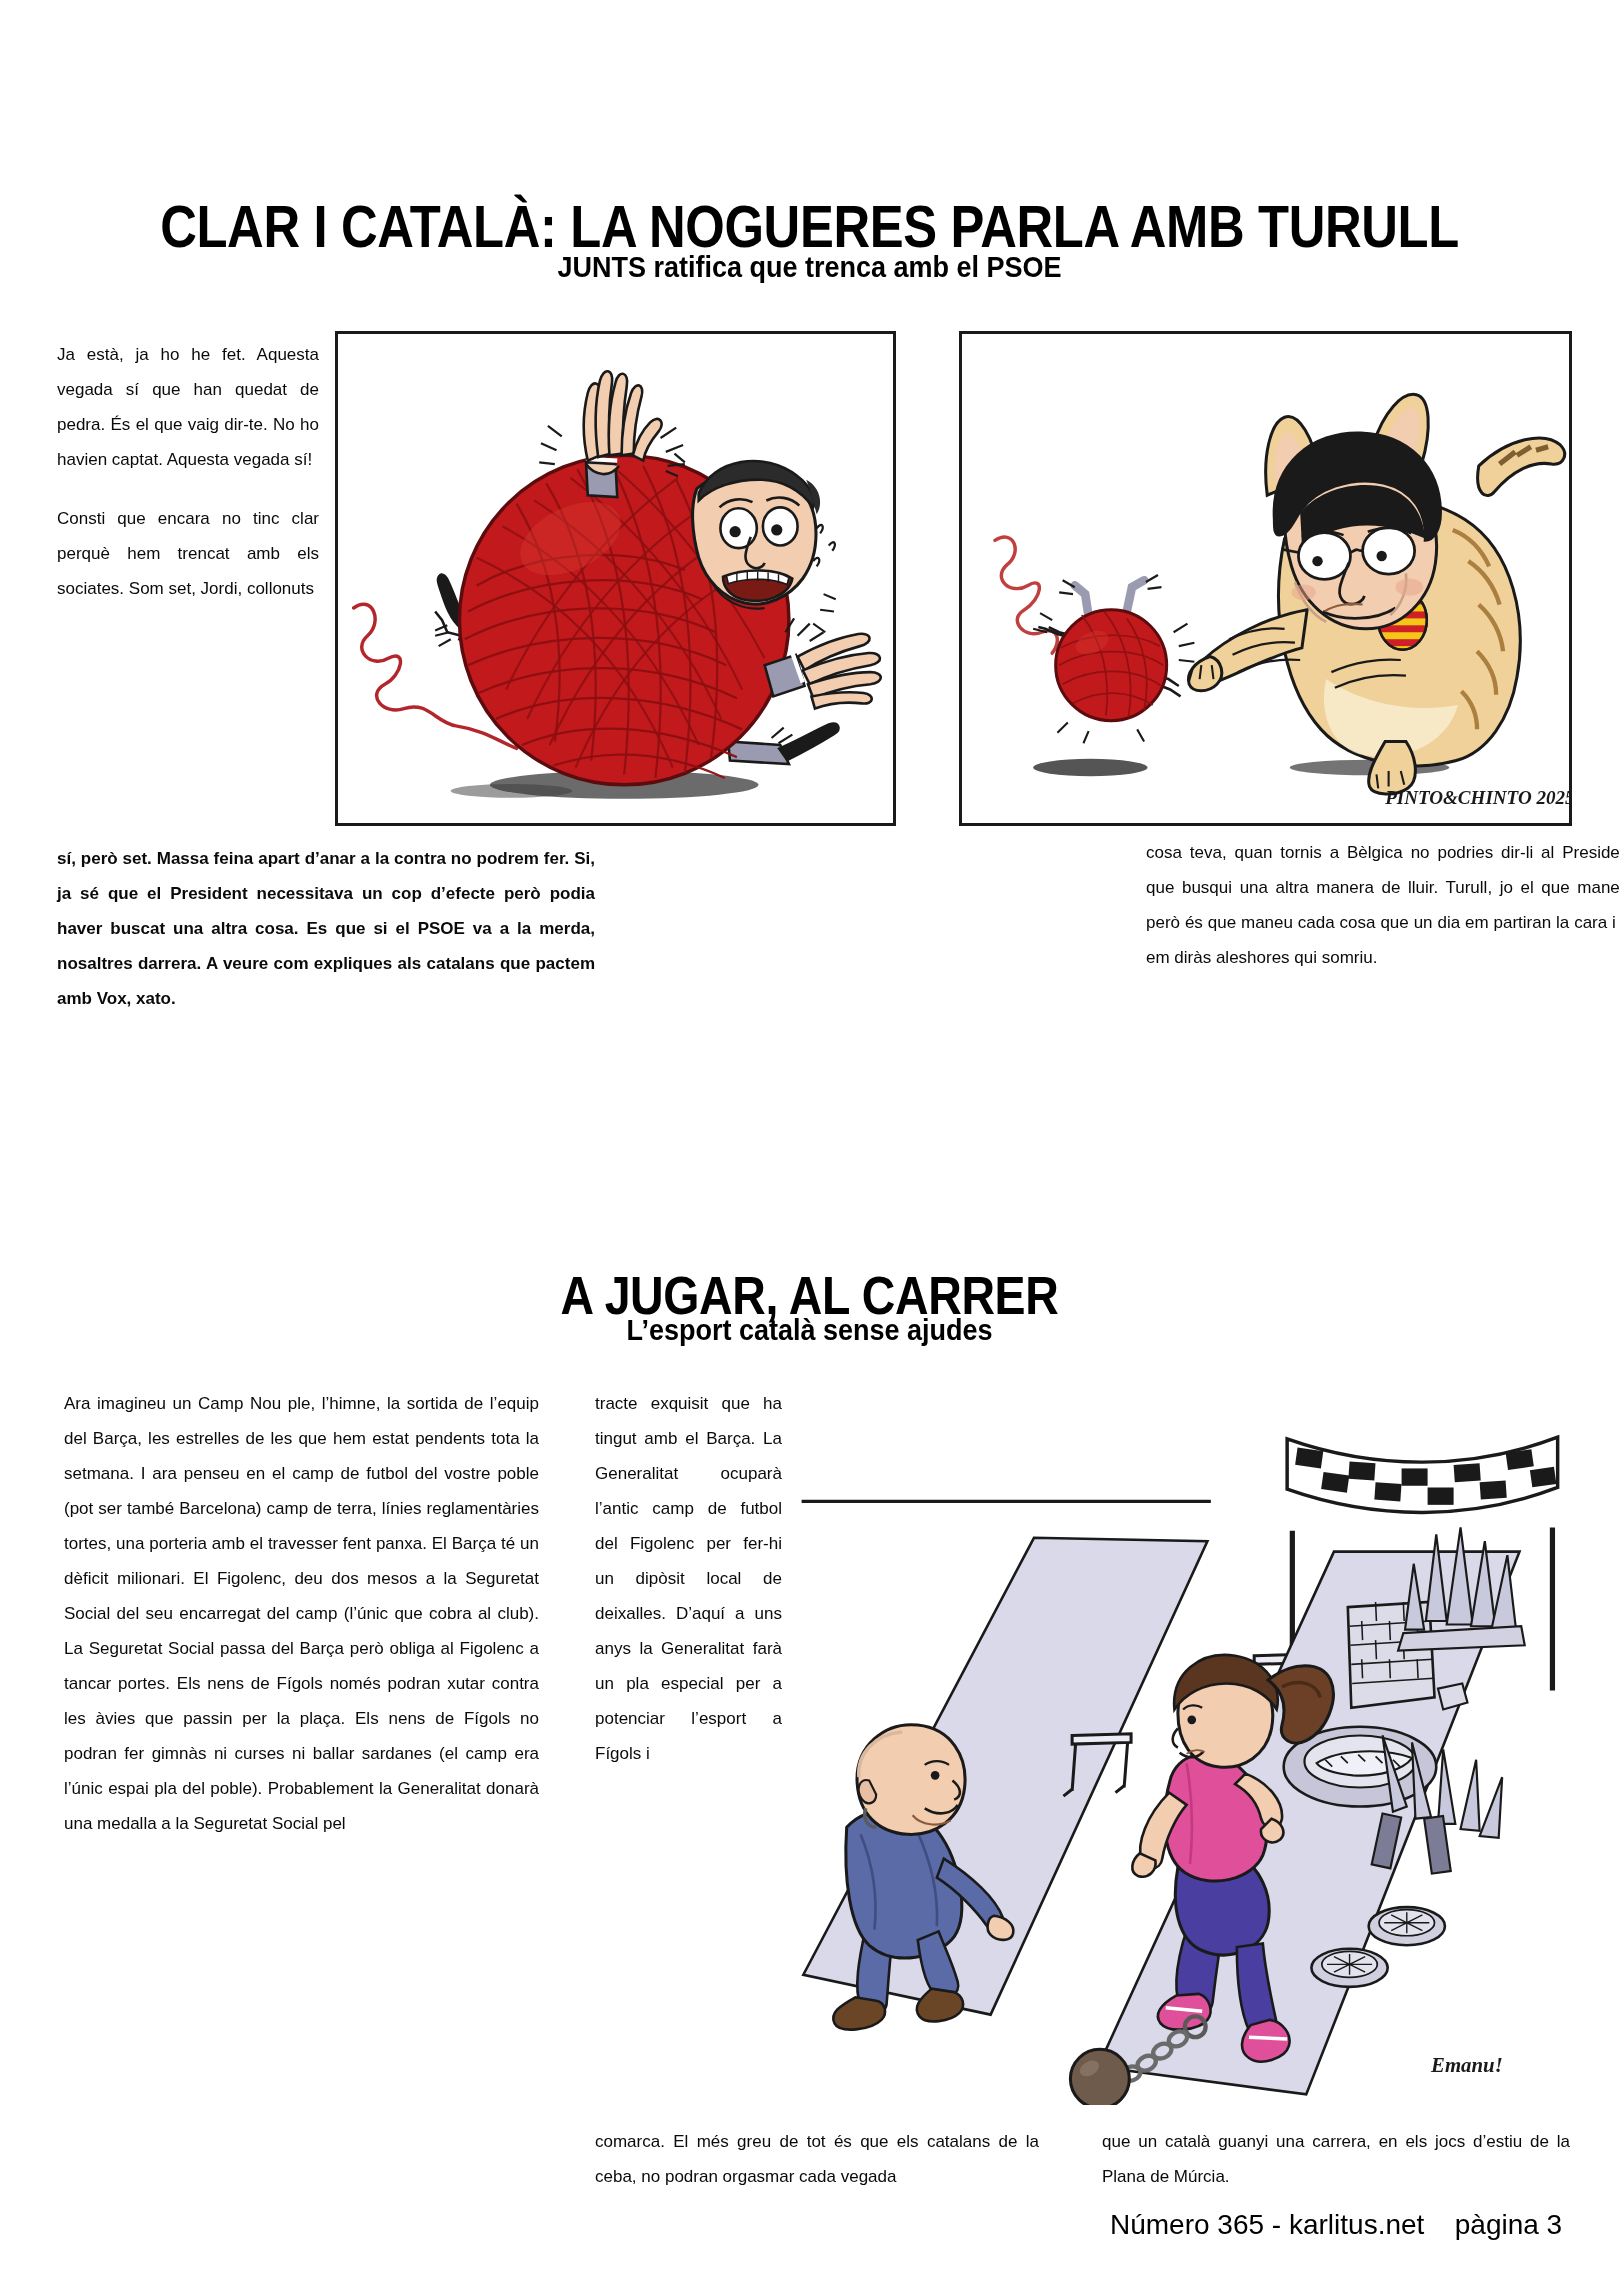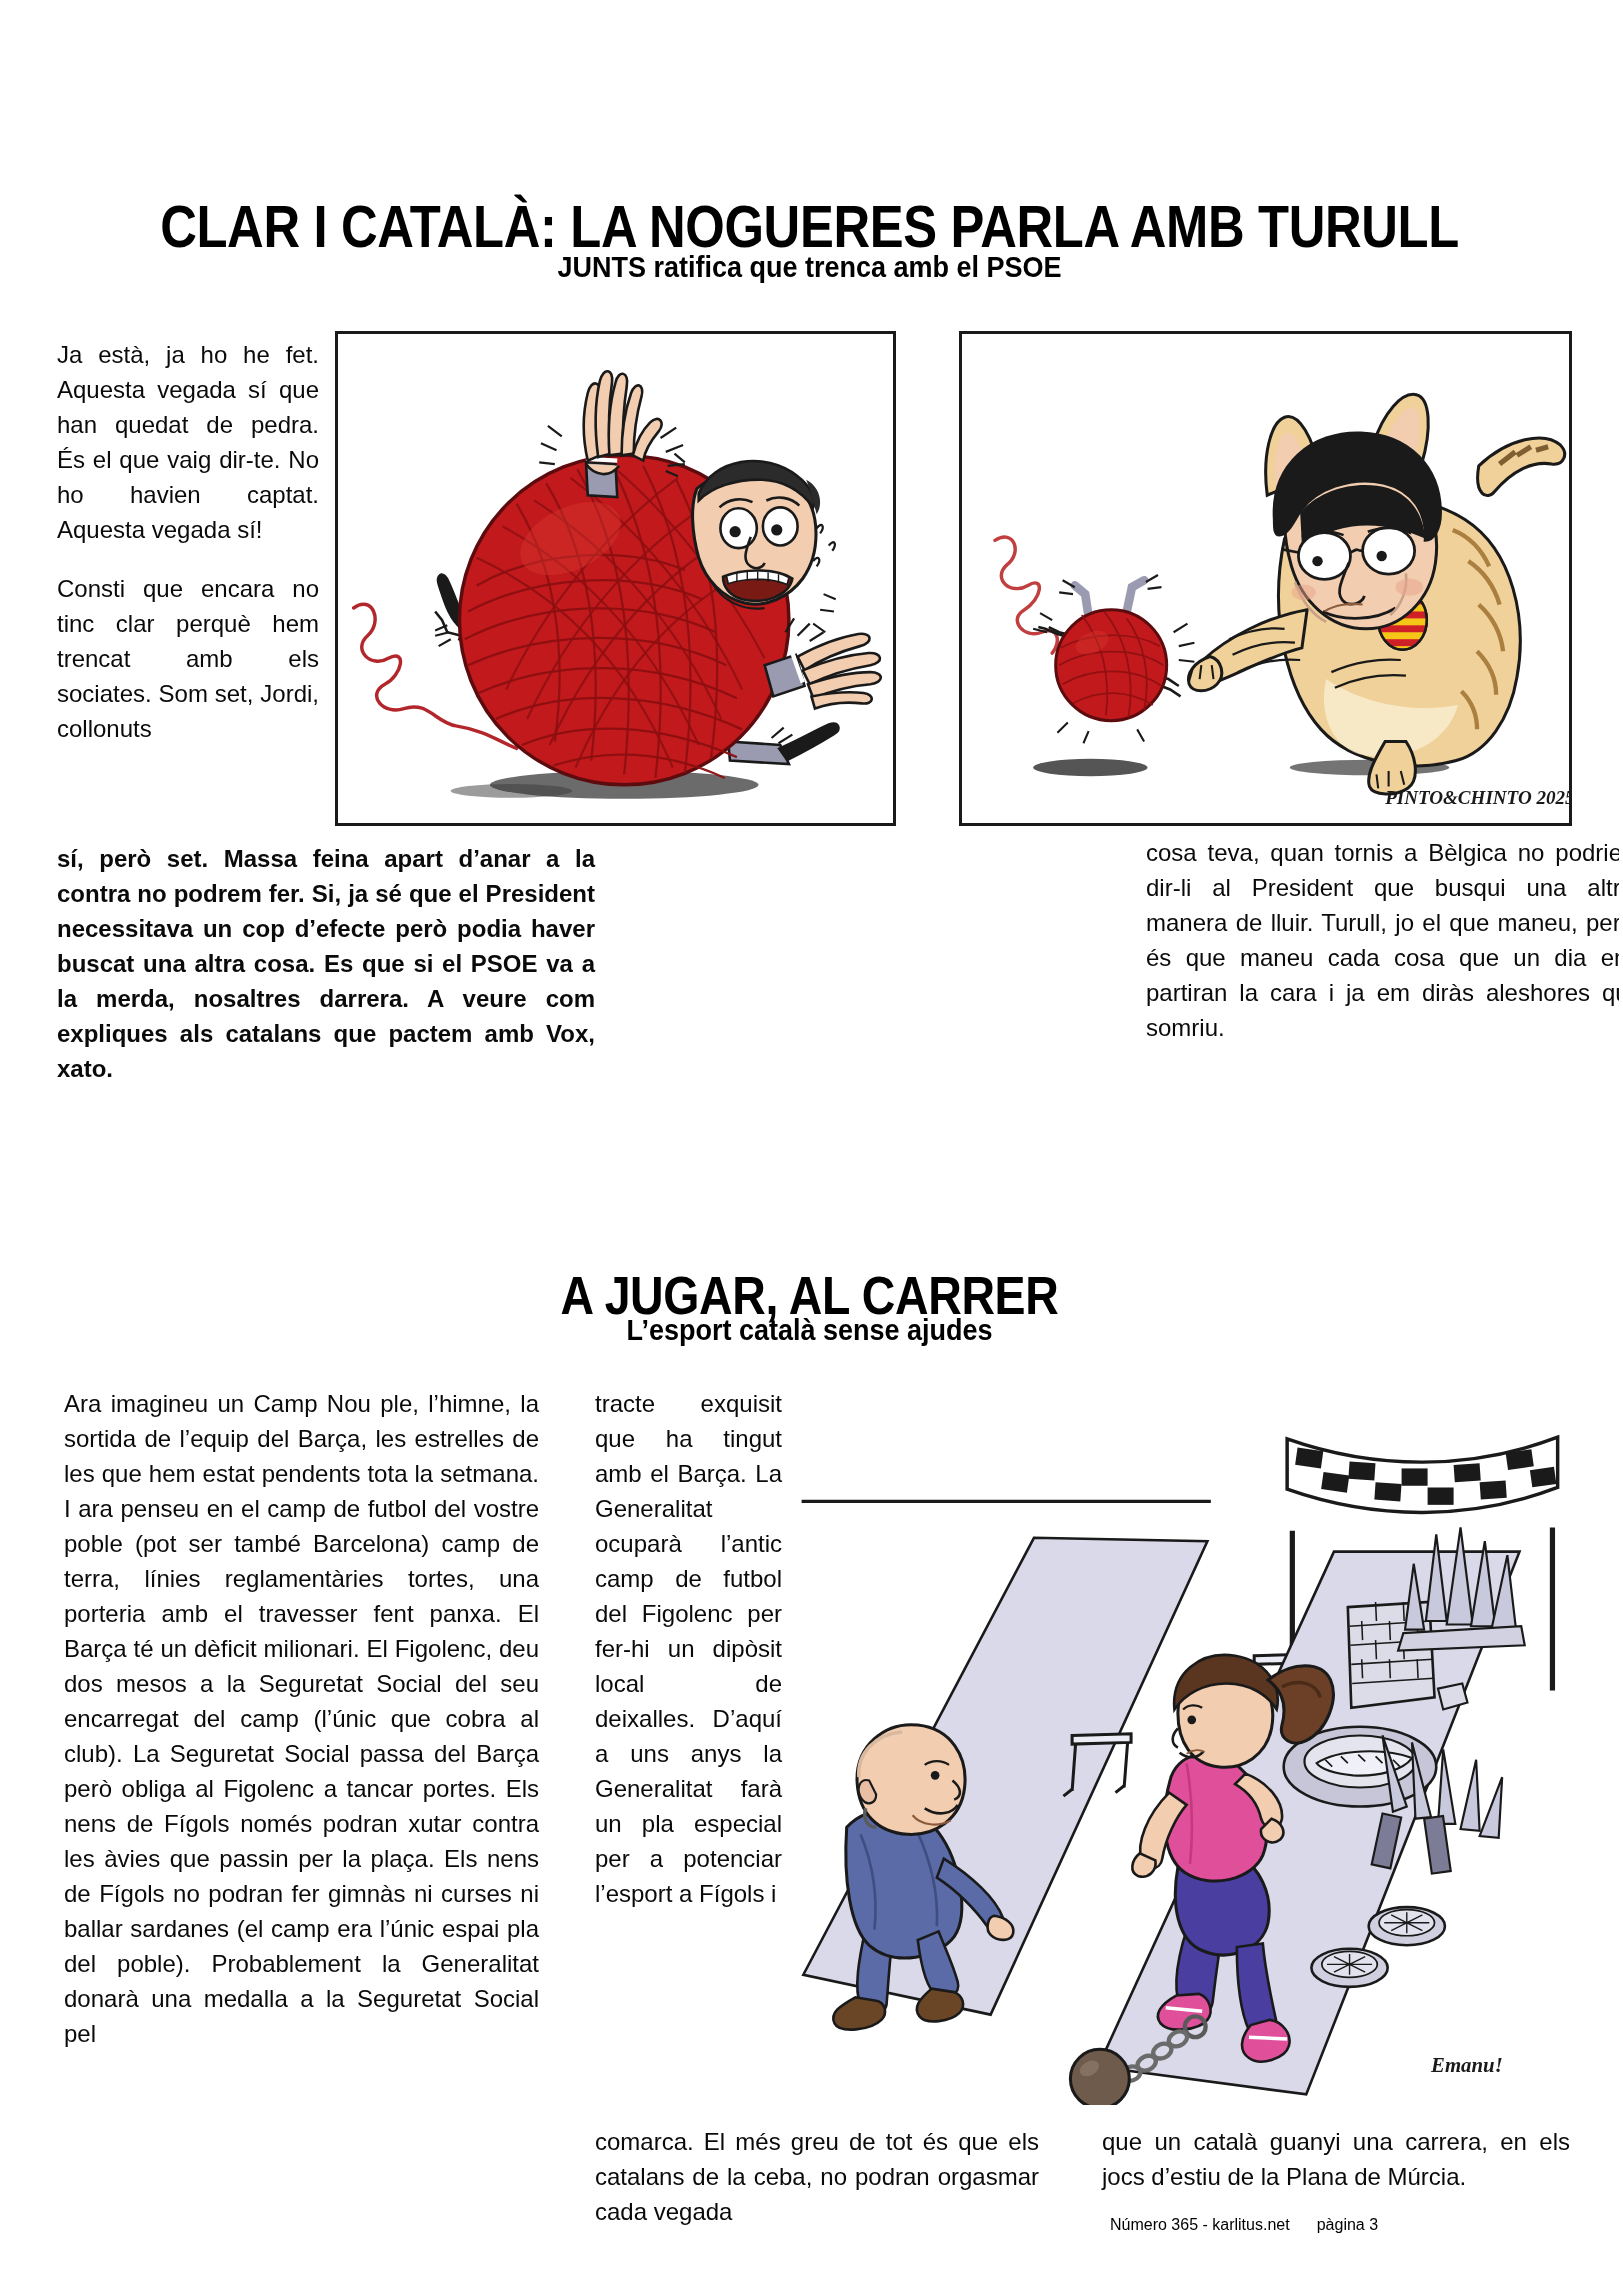--- a/index.html
+++ b/index.html
@@ -46,21 +46,21 @@
     font-size: 30px;
     transform: scaleX(0.9);
     line-height: 1;
   }
   #subheadline-1 { top: 252px; }
   #subheadline-2 { top: 1315px; }
 
   
   .body-text {
     position: absolute;
-    font-size: 24px;
+    font-size: 17px;
     line-height: 35px;
     text-align: justify;
     text-justify: inter-word;
     hyphens: none;
     color: #0a0a0a;
   }
   .body-text p { margin: 0 0 24px 0; }
   .body-text p:last-child { margin-bottom: 0; }
 
   
@@ -95,21 +95,21 @@
     overflow: hidden;
   }
   #illus-2 svg { display: block; width: 100%; height: 100%; }
 
   
   #footer {
     position: absolute;
     left: 1110px;
     top: 2210px;
     width: 468px;
-    font-size: 16px;
+    font-size: 28px;
     line-height: 29.5px;
     white-space: nowrap;
   }
   #footer .issue { }
   #footer .page-no { padding-left: 22.6px; }
 
   .signature {
     font-family: "Liberation Serif", serif;
     font-style: italic;
     font-weight: bold;

